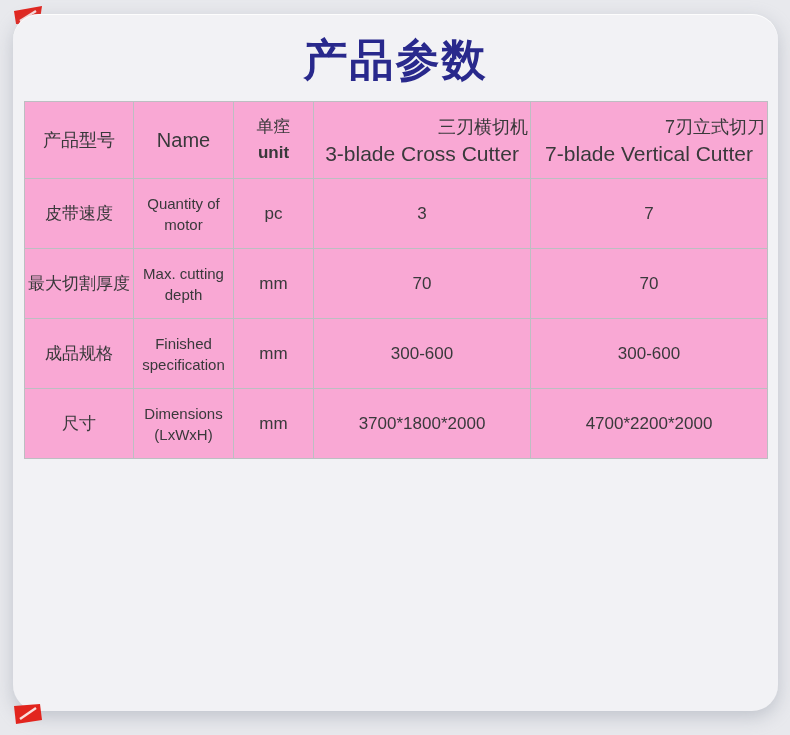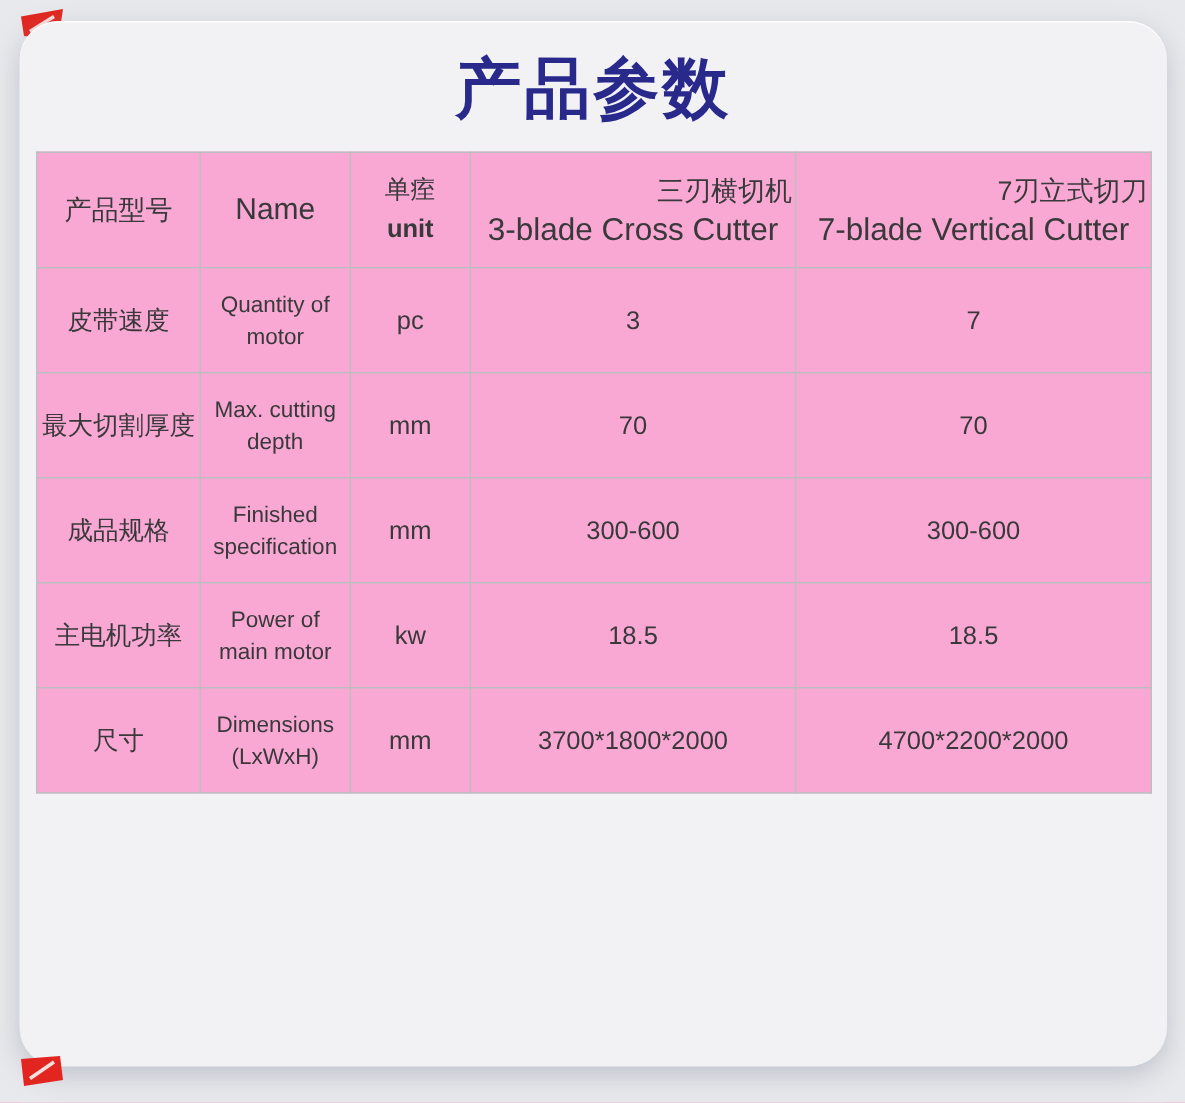--- a/index.html
+++ b/index.html
@@ -130,27 +130,20 @@
           <td class="model-val">70</td>
         </tr>
         <tr>
           <th class="param-cn">成品规格</th>
           <td class="name-en">Finished specification</td>
           <td class="unit-val">mm</td>
           <td class="model-val">300-600</td>
           <td class="model-val">300-600</td>
         </tr>
         <tr>
-          <th class="param-cn">主电机功率</th>
-          <td class="name-en">Power of main motor</td>
-          <td class="unit-val">kw</td>
-          <td class="model-val">18.5</td>
-          <td class="model-val">18.5</td>
-        </tr>
-        <tr>
           <th class="param-cn">尺寸</th>
           <td class="name-en">Dimensions (LxWxH)</td>
           <td class="unit-val">mm</td>
           <td class="model-val">3700*1800*2000</td>
           <td class="model-val">4700*2200*2000</td>
         </tr>
       </tbody>
     </table>
   </div>
 

